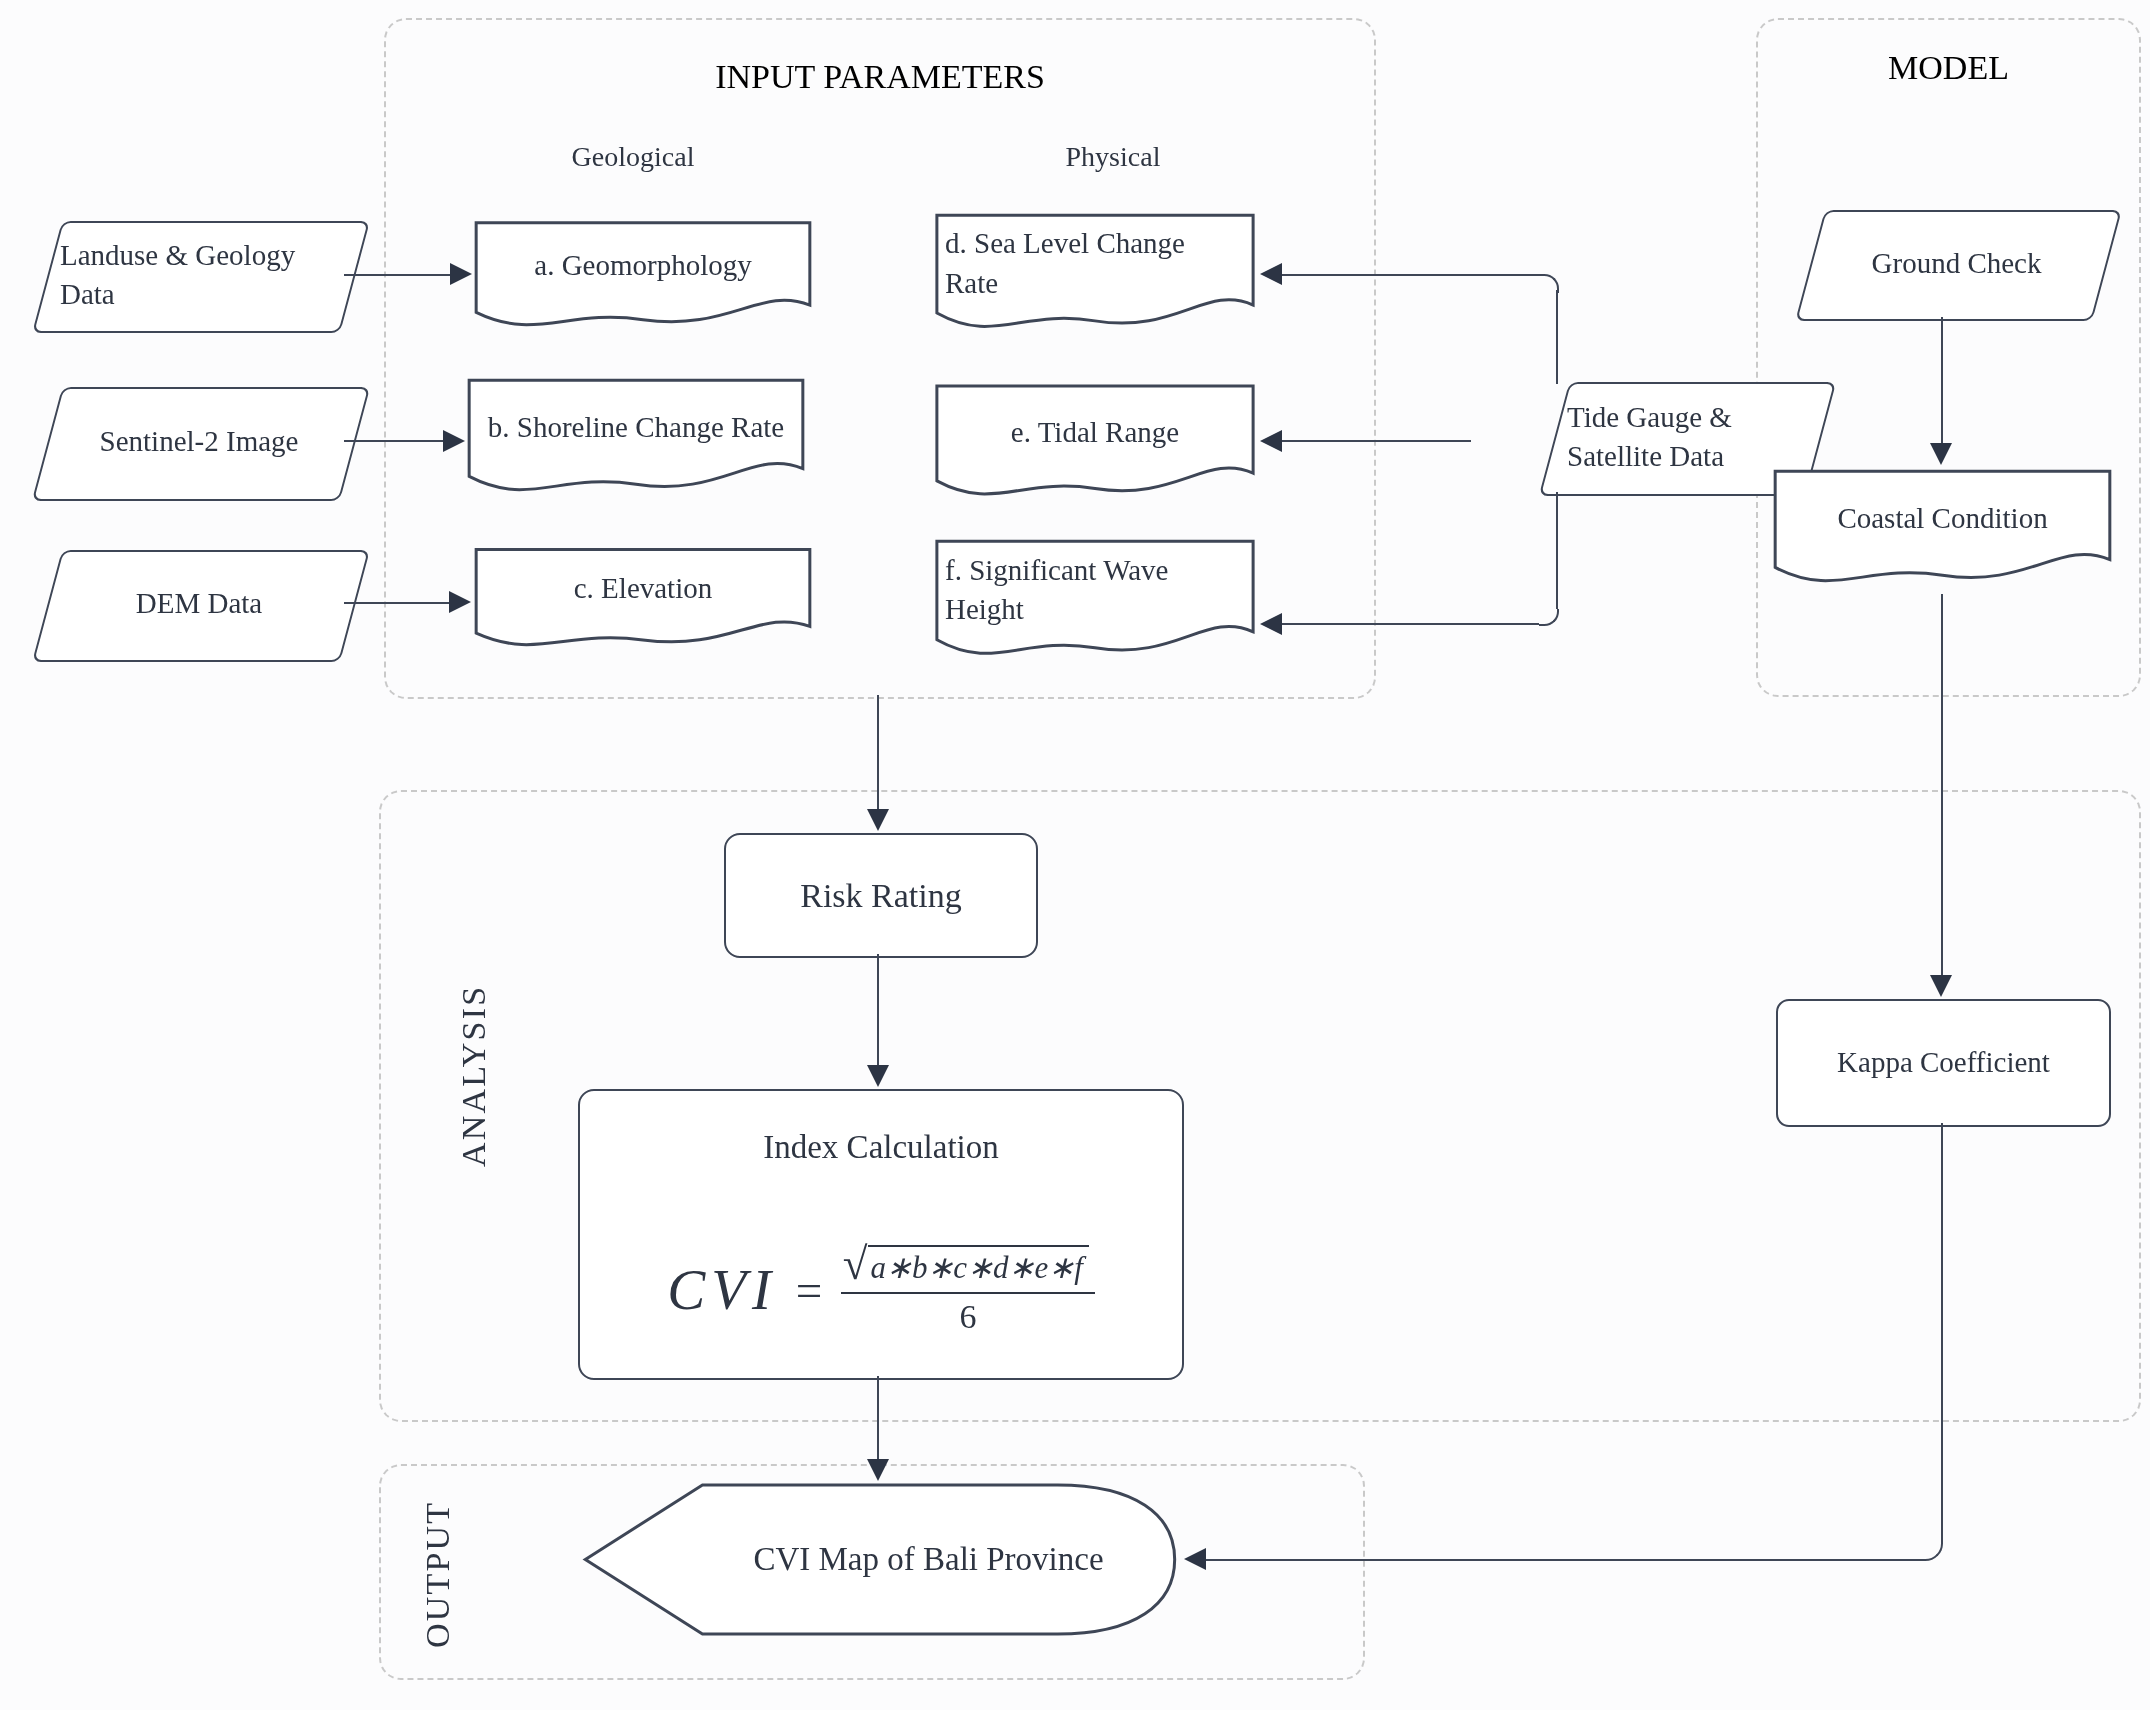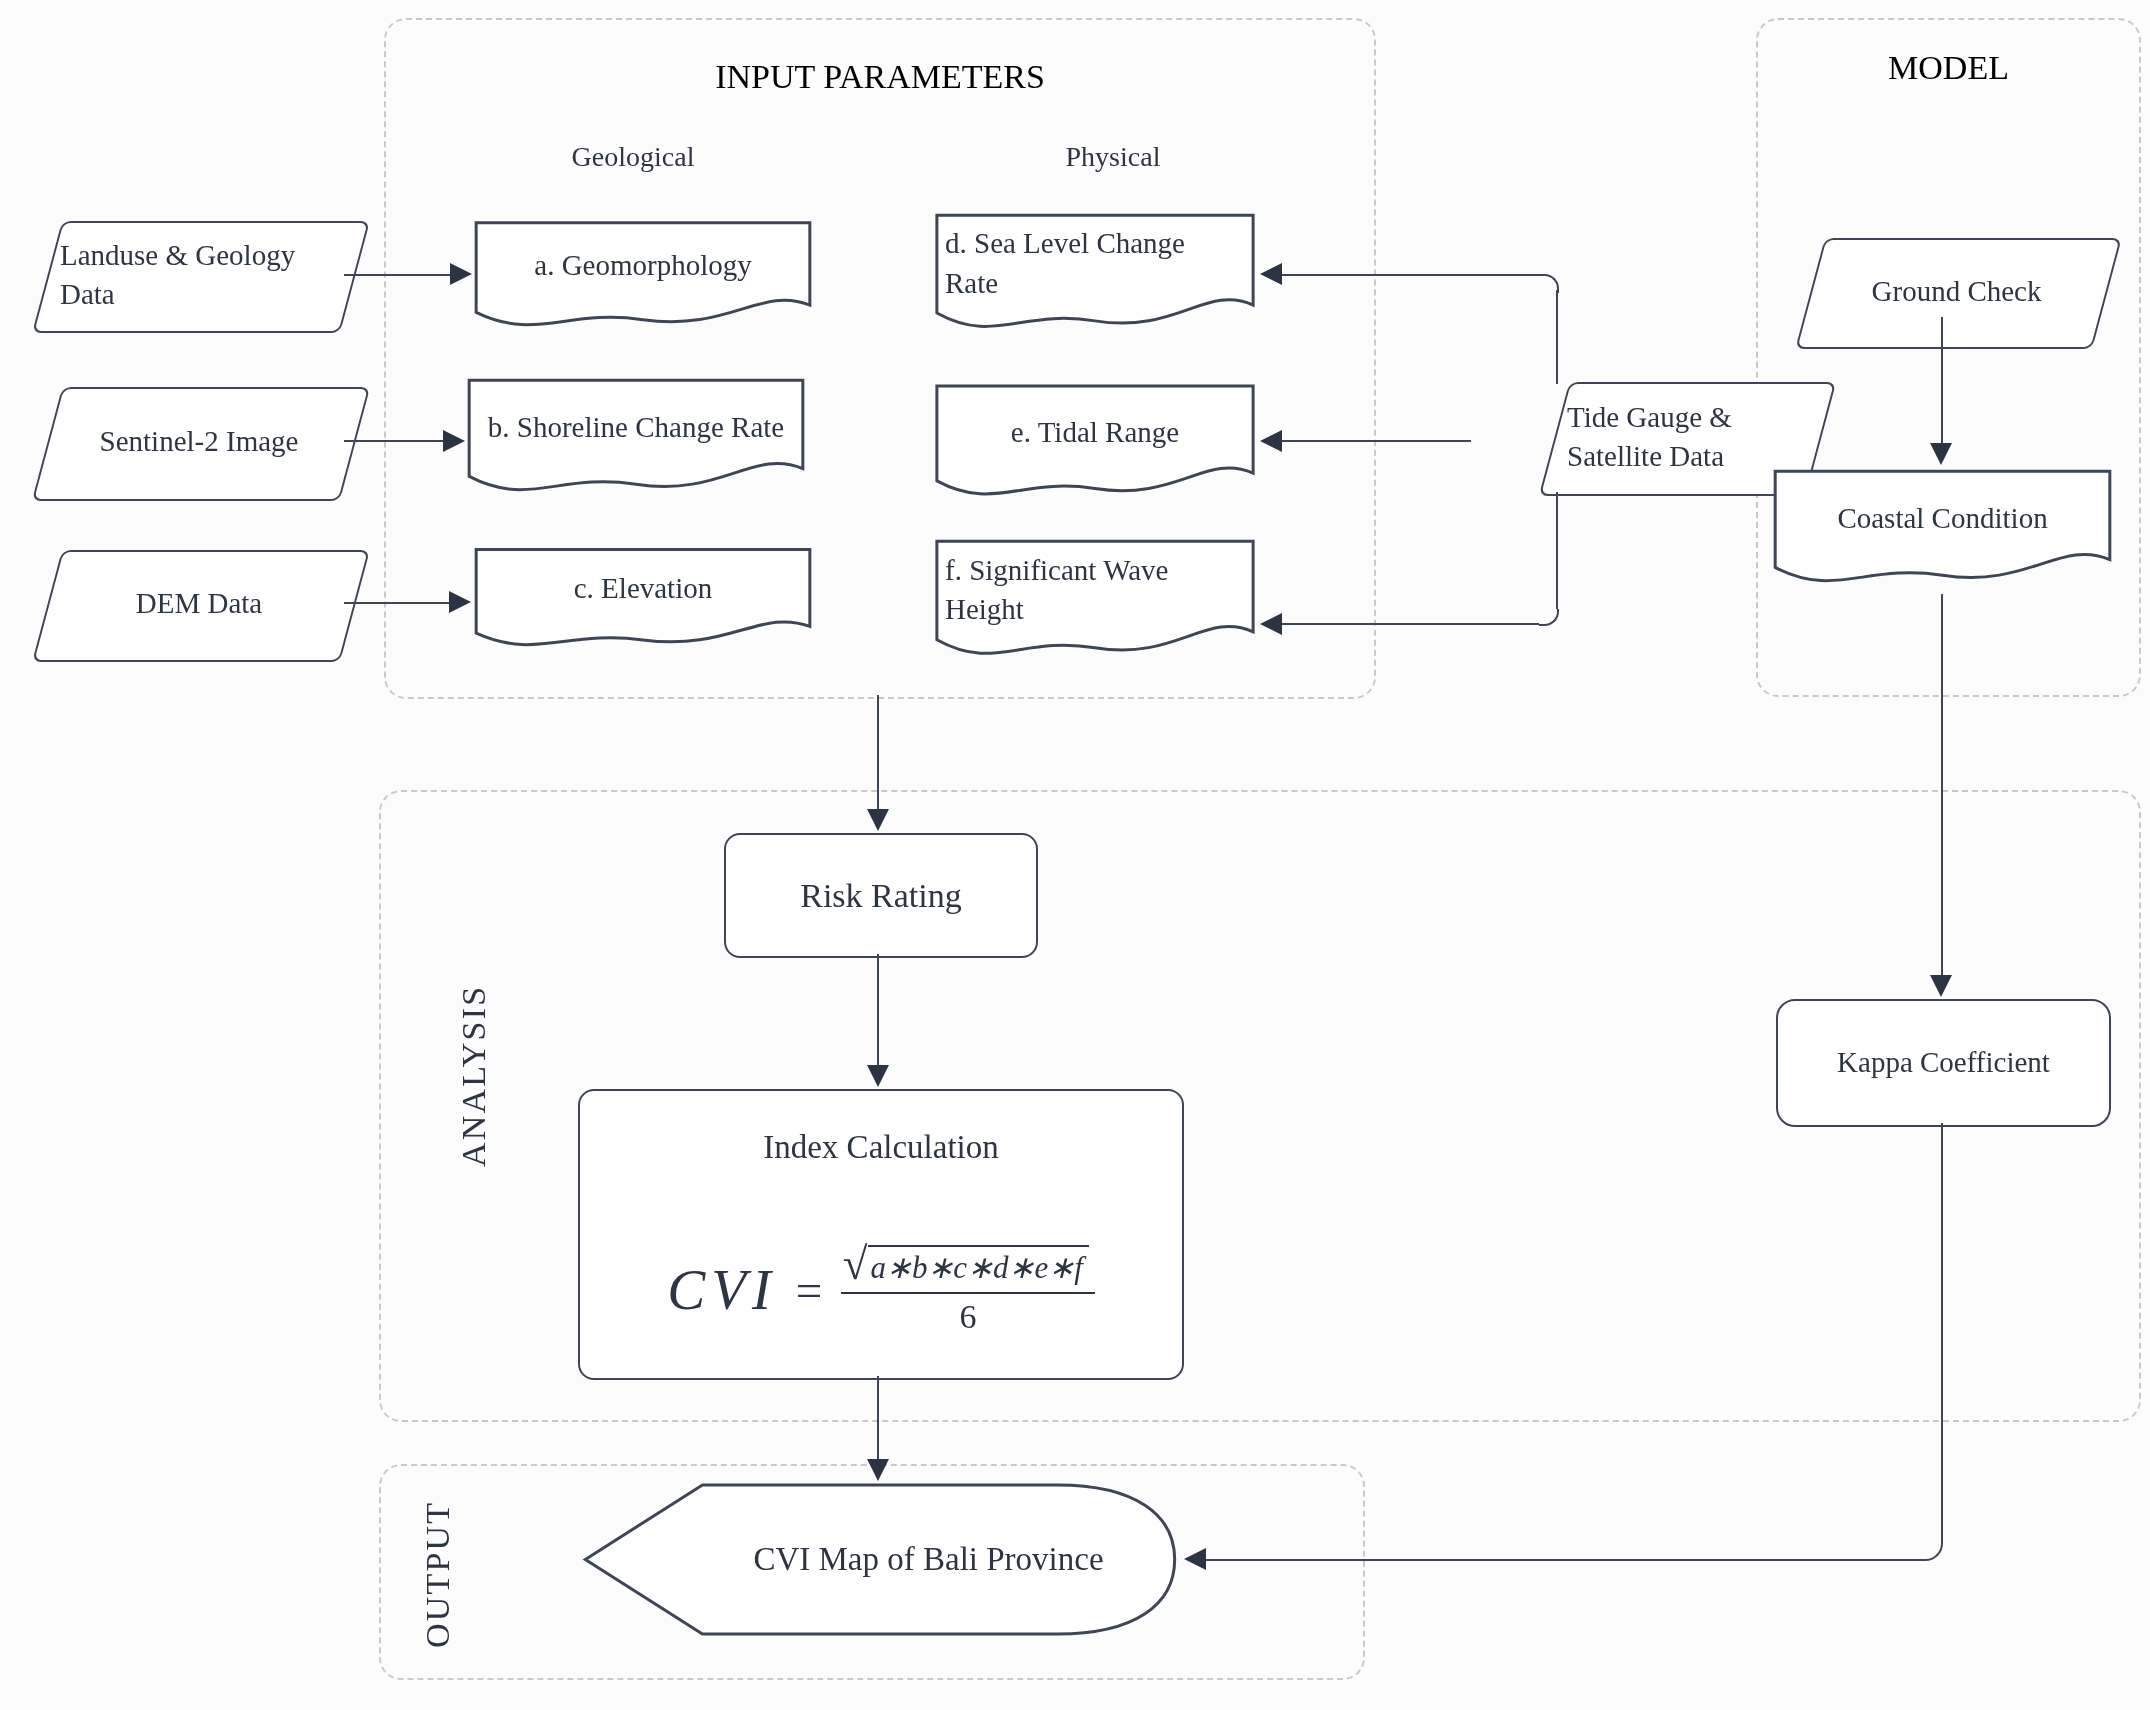--- a/index.html
+++ b/index.html
@@ -108,21 +108,21 @@
   <div class="node para" style="left:47px; top:550px; width:304px; height:108px;">
     <div class="shape"></div>
     <div class="label">DEM Data</div>
   </div>
 
   <div class="node para" style="left:1554px; top:382px; width:263px; height:110px;">
     <div class="shape"></div>
     <div class="label">Tide Gauge &amp; Satellite Data</div>
   </div>
 
-  <div class="node para" style="left:1810px; top:210px; width:293px; height:107px;margin-top:28px;">
+  <div class="node para" style="left:1810px; top:210px; width:293px; height:107px;">
     <div class="shape"></div>
     <div class="label">Ground Check</div>
   </div>
 
   <div class="node doc" style="left:471px; top:218px; width:344px; height:121px;">
       <svg class="shape-svg" viewBox="0 0 200 100" preserveAspectRatio="none">
         <path d="M3,4 H197 V72 C 168,56 150,94 100,84 C 55,75 38,102 3,78 Z"></path>
       </svg>
     <div class="label">a. Geomorphology</div>
   </div>
@@ -181,21 +181,21 @@
       <span class="frac">
         <span class="num">
           <span class="radical">√</span>
           <span class="radicand">a∗b∗c∗d∗e∗f</span>
         </span>
         <span class="den">6</span>
       </span>
     </div>
   </div>
 
-  <div class="node procbox" style="left:1776px; top:999px; width:331px; height:124px; border-radius:19px;">
+  <div class="node procbox" style="left:1776px; top:999px; width:331px; height:124px; border-radius:13px;">
     <div class="label">Kappa Coefficient</div>
   </div>
 
   <div class="node display" style="left:578px; top:1482px; width:604px; height:155px;">
       <svg class="shape-svg" viewBox="0 0 825 212" preserveAspectRatio="none">
         <path d="M170,4 L10,106 L170,208 H655 C760,208 815,168 815,106 C815,44 760,4 655,4 Z"></path>
       </svg>
     <div class="label" style="font-size:33px; padding-left:110px;">CVI Map of Bali Province</div>
   </div>
 

